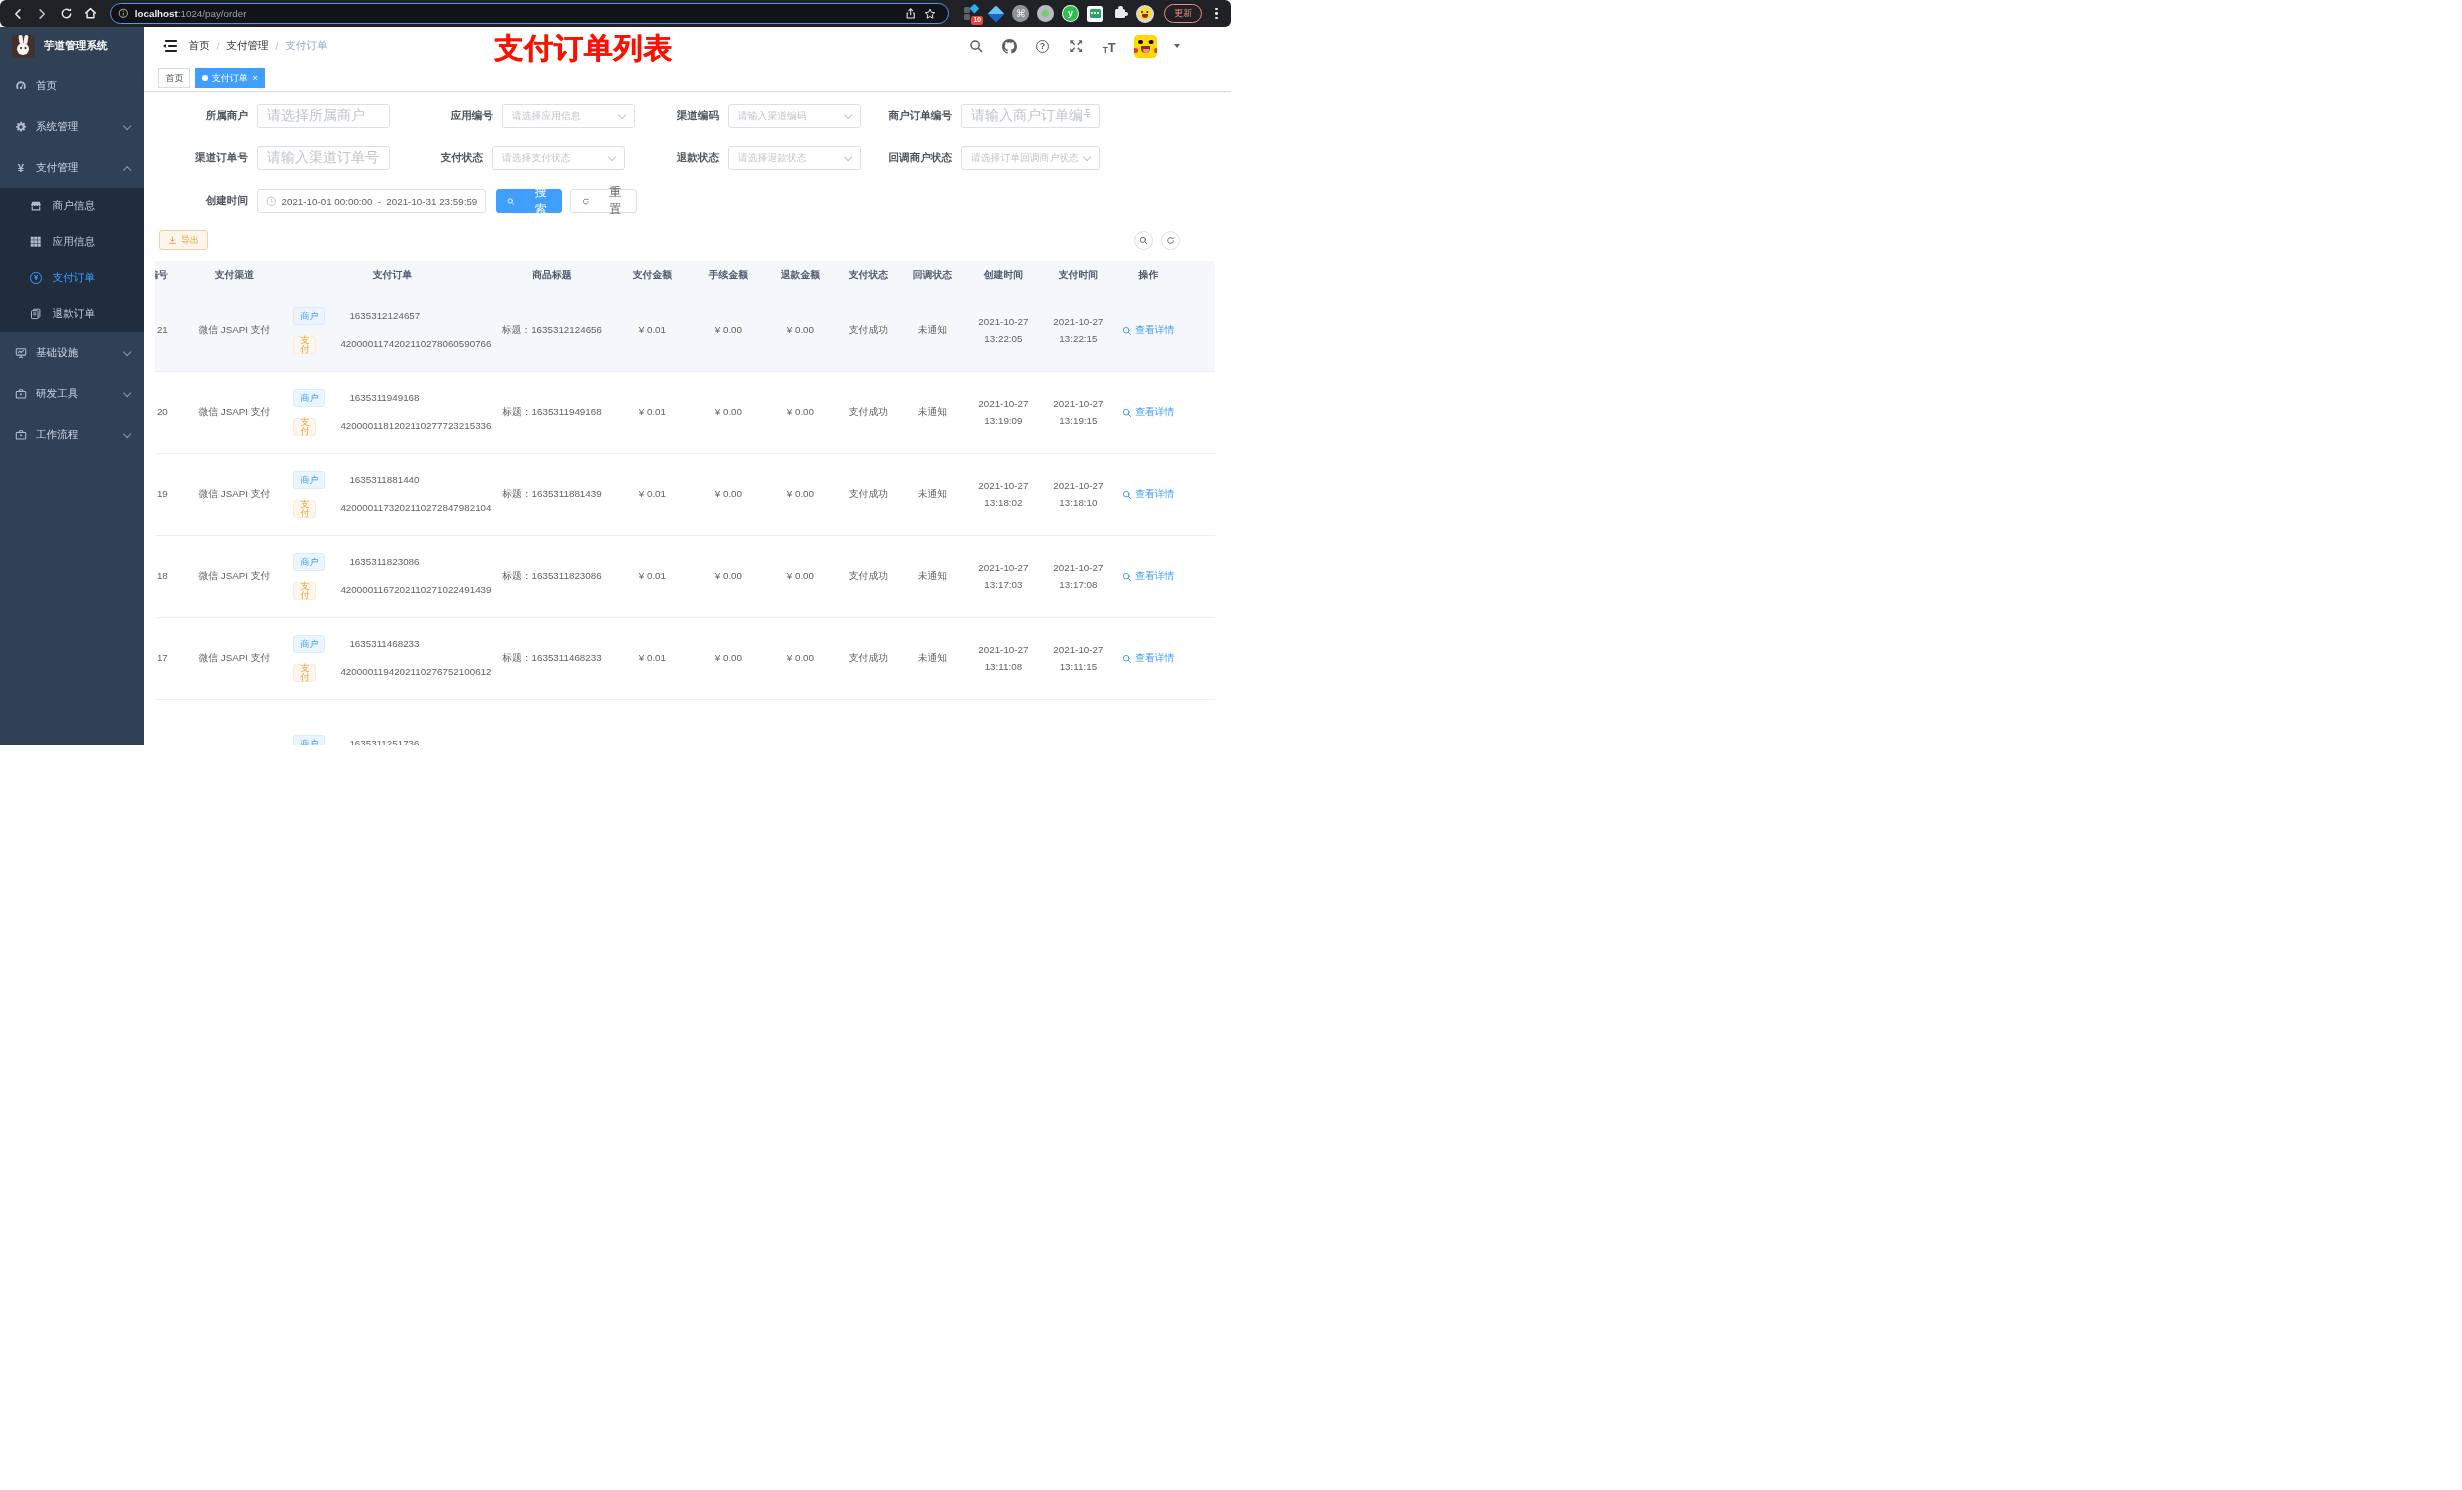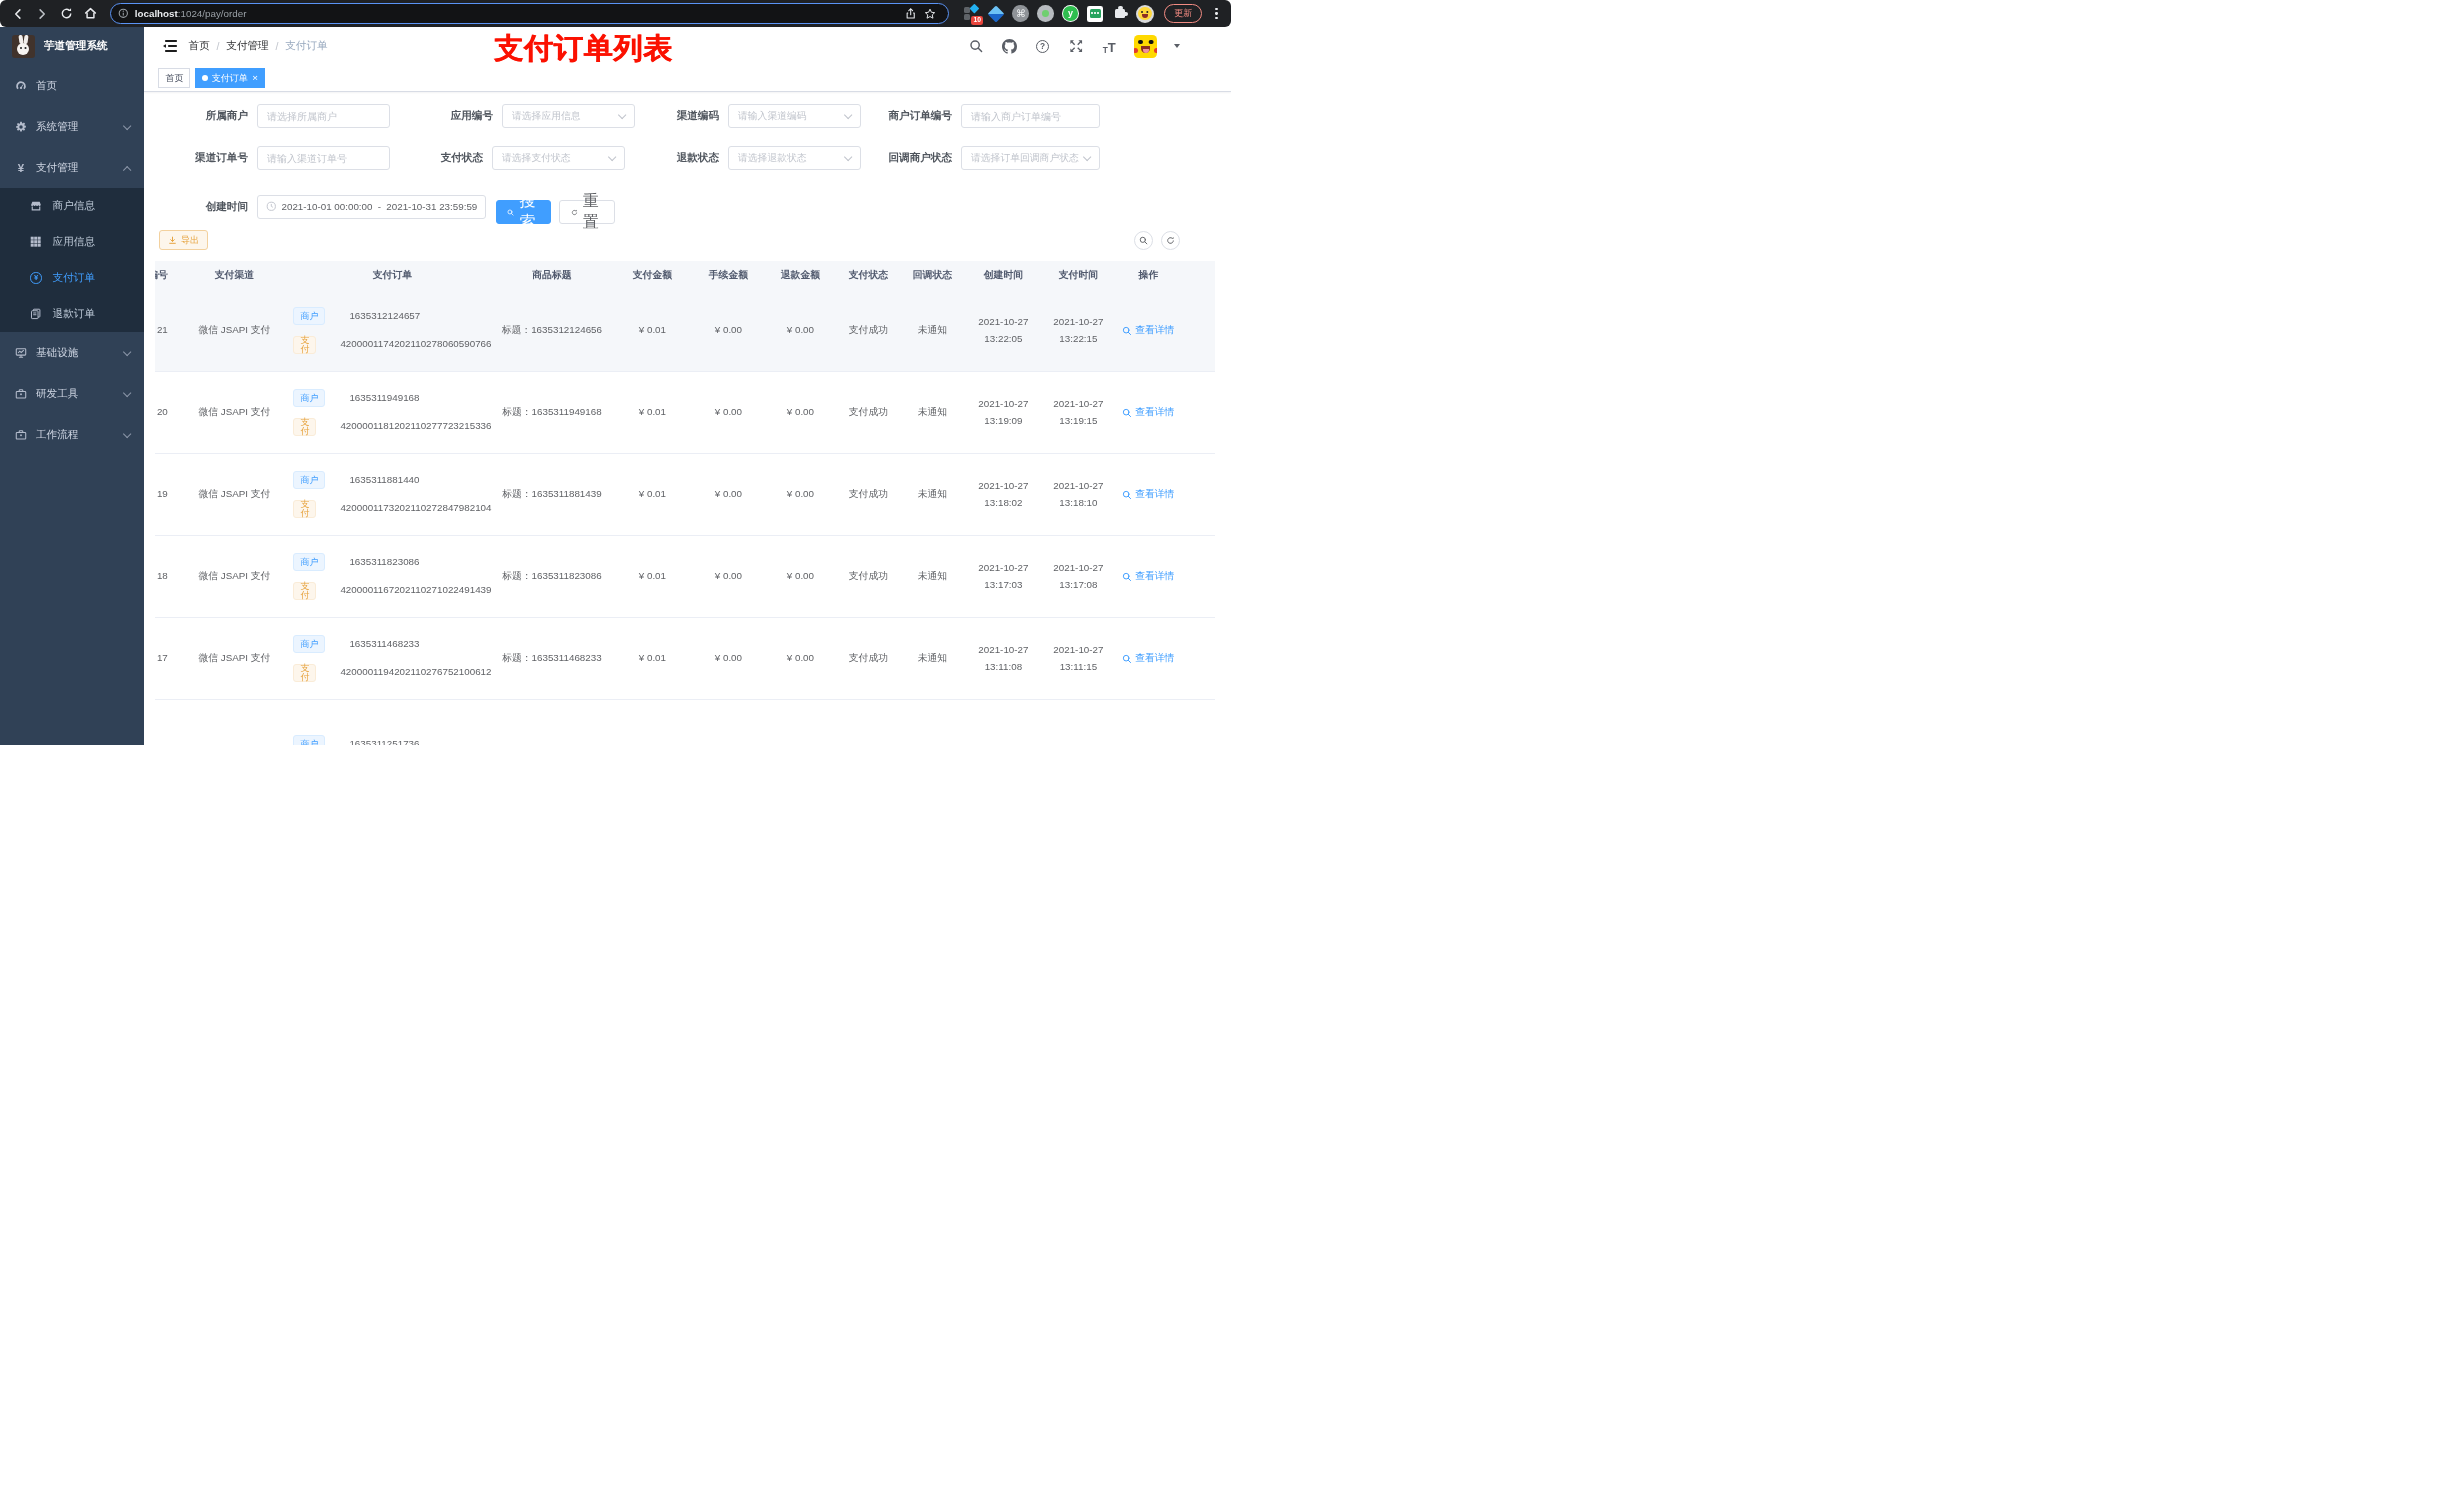--- a/index.html
+++ b/index.html
@@ -102,28 +102,28 @@
   .tagv .dot{width:6px;height:6px;border-radius:50%;background:#fff;}
   .tagv .close{font-size:9.8px;line-height:1;margin-left:0.8px;}
 
   
   .content{position:absolute;left:0;top:64px;right:0;bottom:0;background:#fff;overflow:hidden;}
   .frow{position:absolute;left:0;height:24px;}
   .fg{position:absolute;top:0;display:flex;align-items:center;}
   .lbl{display:inline-block;text-align:right;padding-right:9px;box-sizing:border-box;font-size:10.6px;font-weight:700;color:#50565e;white-space:nowrap;flex:0 0 auto;}
   .lblw{width:98px;}
   .ctl{height:24px;box-sizing:border-box;border:0.8px solid #dcdfe6;border-radius:3px;background:#fff;display:flex;align-items:center;padding:0 9px;font-size:9.8px;color:#606266;}
-  .ctl input{border:none;outline:none;width:100%;font-size:10px;color:#606266;font-family:Liberation Serif, serif;background:transparent;padding:0;}
+  .ctl input{border:none;outline:none;width:100%;font-size:14px;color:#606266;font-family:Liberation Serif, serif;background:transparent;padding:0;}
   .ctl input::placeholder{color:#c0c4cc;}
   .ph{color:#c0c4cc;flex:1;white-space:nowrap;overflow:hidden;}
   .selchev{width:5.3px;height:5.3px;border-right:1.1px solid #c0c4cc;border-bottom:1.1px solid #c0c4cc;transform:rotate(45deg);margin-left:4.5px;flex:0 0 auto;margin-top:-2.3px;}
   .w176{width:133px;} .w184{width:139px;}
   .datectl{width:242px;gap:5.3px;color:#606266;white-space:nowrap;padding:0 7.6px;}
   .datectl .dval{flex:0 0 auto;}
-  .btn{height:24px;box-sizing:border-box;border-radius:3px;font-size:16px;display:inline-flex;align-items:center;justify-content:center;gap:1px;padding:0 10.6px;cursor:pointer;border:0.8px solid transparent;font-family:inherit;margin-top:11px;}
+  .btn{height:24px;box-sizing:border-box;border-radius:3px;font-size:12px;display:inline-flex;align-items:center;justify-content:center;gap:16px;padding:0 10.6px;cursor:pointer;border:0.8px solid transparent;font-family:inherit;}
   .btn-primary{background:#409eff;color:#fff;border-color:#409eff;}
   .btn-plain{background:#fff;color:#606266;border-color:#dcdfe6;}
   .btn-export{position:absolute;left:15px;top:139px;height:20.4px;background:#fdf6ec;border:0.8px solid #f3d19e;color:#e6a23c;font-size:9px;padding:0 8.3px;border-radius:3px;display:inline-flex;align-items:center;gap:3.8px;cursor:pointer;font-family:inherit;}
   .minibtn{position:absolute;top:140px;width:19px;height:19px;border:0.8px solid #dcdfe6;border-radius:50%;background:#fff;display:flex;align-items:center;justify-content:center;color:#606266;cursor:pointer;box-sizing:border-box;}
 
   
   .tblwrap{position:absolute;left:11.4px;top:170px;right:0;bottom:0;overflow:hidden;}
   .tbl{margin-left:-23px;width:1083px;}
   .thead{display:flex;height:29px;align-items:center;background:#f5f7fa;font-size:9.8px;font-weight:700;color:#515a6e;}
   .trow{display:flex;align-items:center;height:81px;border-bottom:0.8px solid #ebeef5;font-size:9.8px;color:#606266;background:#fff;}

